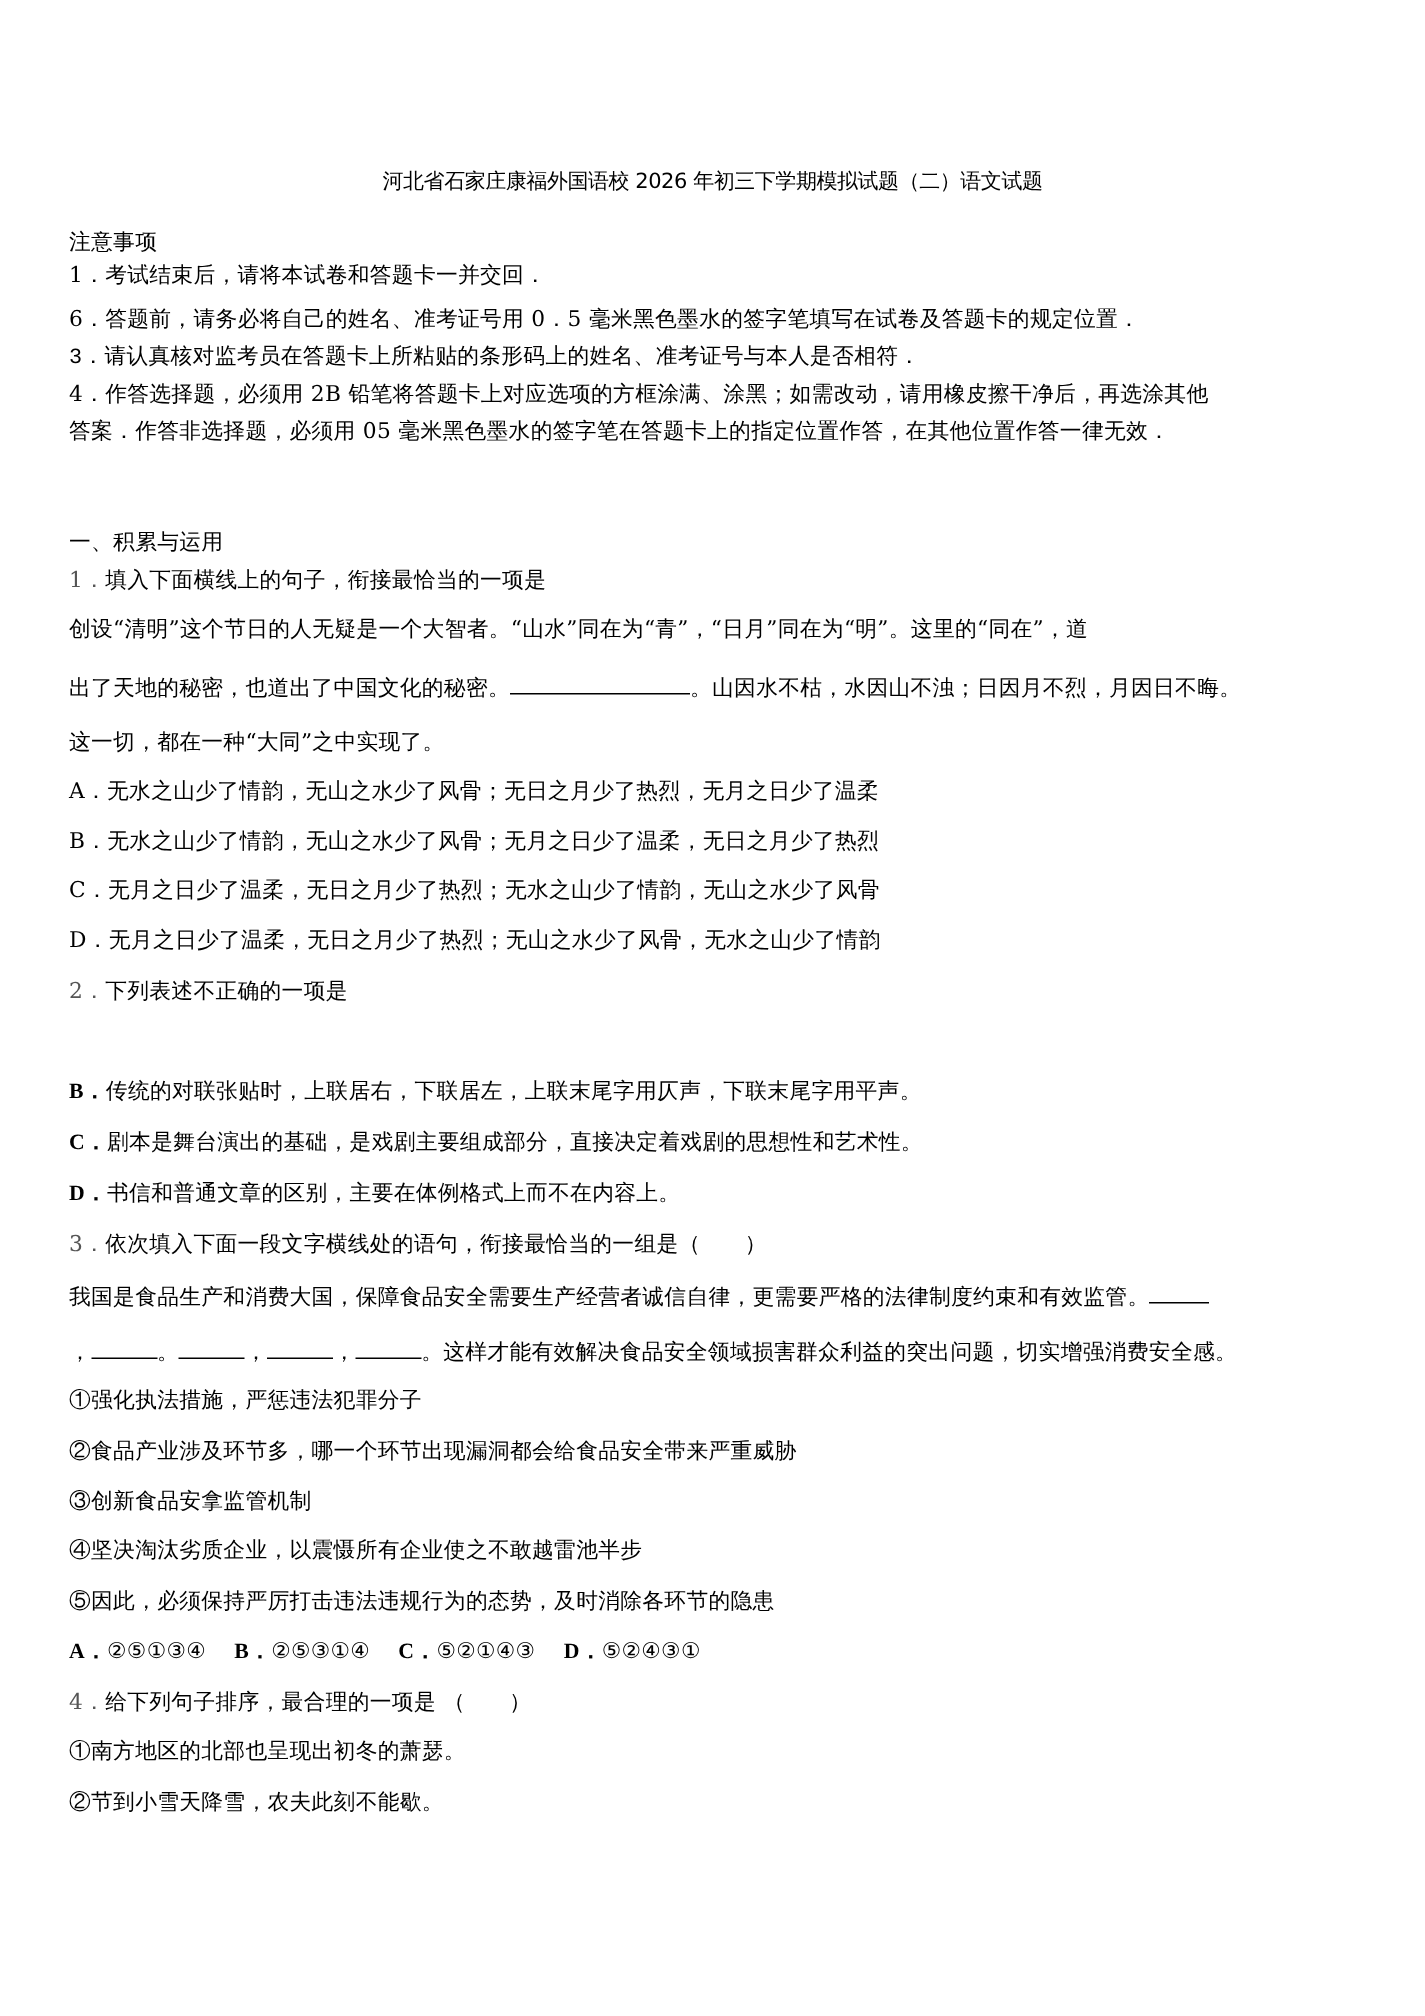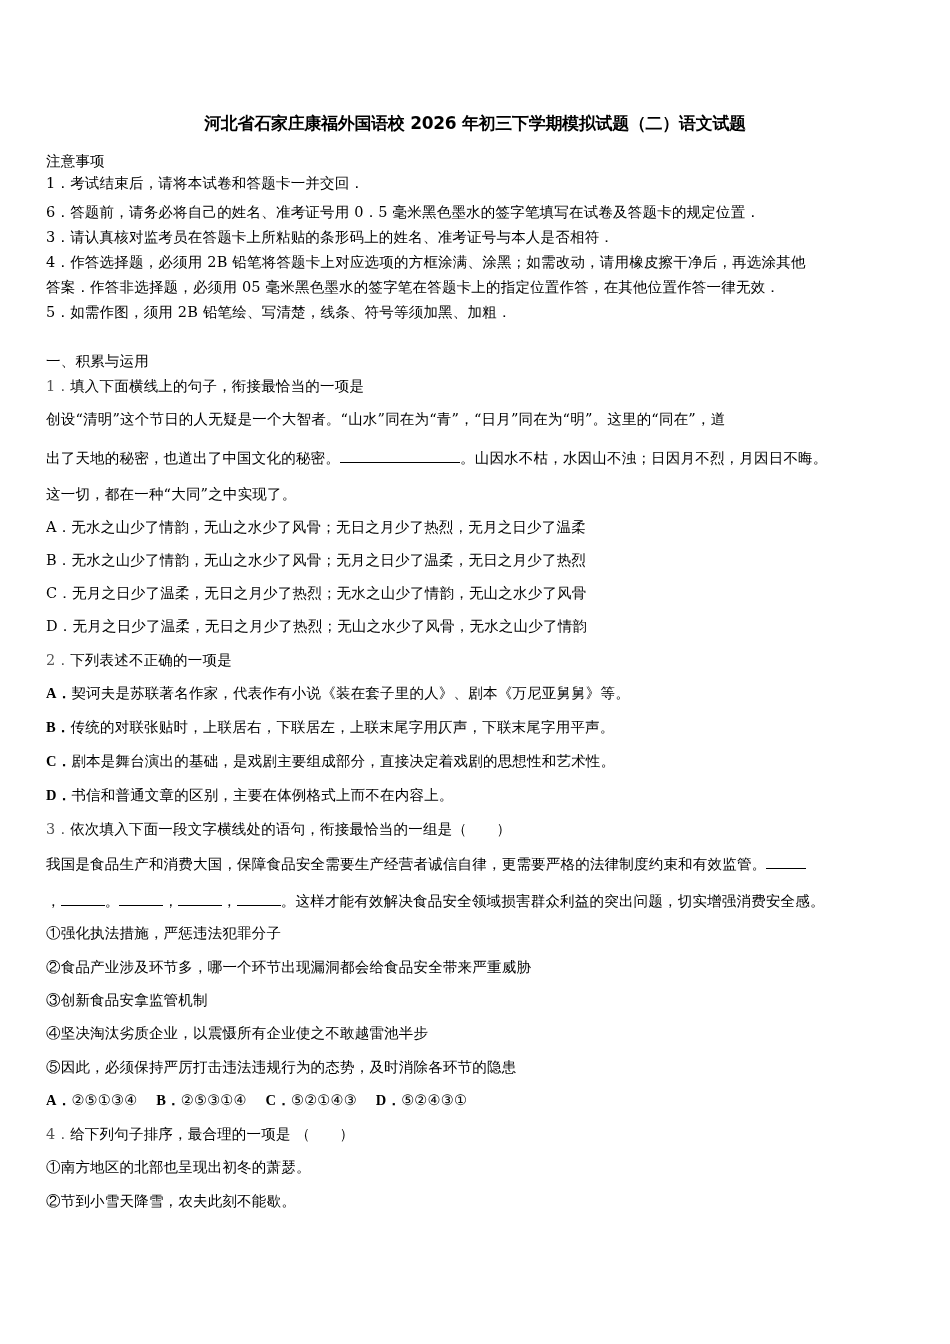--- a/index.html
+++ b/index.html
@@ -5,65 +5,61 @@
     html, body { margin: 0; padding: 0; background: #ffffff; }
     body {
       width: 950px; height: 1344px; position: relative; overflow: hidden;
       font-family: "DejaVu Serif", "Liberation Serif", serif;
       color: #000;
     }
     .page { position: absolute; left: 0; top: 0; width: 950px; height: 1344px; }
     .title {
       position: absolute; top: 112px; left: 0; width: 950px; text-align: center;
       font-family: "DejaVu Sans", "Liberation Sans", sans-serif;
-      font-weight: bold; font-size: 17px; letter-spacing: -0.3px;
+      font-weight: normal; font-size: 14px; letter-spacing: -0.3px;
     }
     .line {
       position: absolute; left: 46px; font-size: 14.5px; white-space: nowrap;
       letter-spacing: 0.2px;
     }
     .num { color: #555; }
     .bold-label { font-weight: bold; font-family: "Liberation Serif", serif; }
     .blank { display: inline-block; border-bottom: 1px solid #000; height: 14px; vertical-align: baseline; }
   </style>
 </head>
 <body>
 
 <div class="page">
 
   <div class="title">河北省石家庄康福外国语校 2026 年初三下学期模拟试题（二）语文试题</div>
 
   <div class="line" style="top:152px;">注意事项</div>
   <div class="line" style="top:174px;">1．考试结束后，请将本试卷和答题卡一并交回．</div>
   <div class="line" style="top:203px;">6．答题前，请务必将自己的姓名、准考证号用 0．5 毫米黑色墨水的签字笔填写在试卷及答题卡的规定位置．</div>
-  <div class="line" style="top:228px;">3．请认真核对监考员在答题卡上所粘贴的条形码上的姓名、准考证号与本人是否相符．</div>
+  <div class="line" style="top:228px;font-family:Liberation Mono, monospace;">3．请认真核对监考员在答题卡上所粘贴的条形码上的姓名、准考证号与本人是否相符．</div>
   <div class="line" style="top:253px;">4．作答选择题，必须用 2B 铅笔将答题卡上对应选项的方框涂满、涂黑；如需改动，请用橡皮擦干净后，再选涂其他</div>
   <div class="line" style="top:278px;">答案．作答非选择题，必须用 05 毫米黑色墨水的签字笔在答题卡上的指定位置作答，在其他位置作答一律无效．</div>
-  <div class="line" style="top:303px;">5．如需作图，须用 2B 铅笔绘、写清楚，线条、符号等须加黑、加粗．</div>
 
   <div class="line" style="top:352px;">一、积累与运用</div>
 
   <div class="line" style="top:377px;">
     <span class="num">1．</span><span>填入下面横线上的句子，衔接最恰当的一项是</span>
   </div>
   <div class="line" style="top:448px;">
     <span>出了天地的秘密，也道出了中国文化的秘密。</span><span class="blank" style="width:120px;"></span><span>。山因水不枯，水因山不浊；日因月不烈，月因日不晦。</span>
   </div>
   <div class="line" style="top:410px;">创设“清明”这个节日的人无疑是一个大智者。“山水”同在为“青”，“日月”同在为“明”。这里的“同在”，道</div>
   <div class="line" style="top:485px;">这一切，都在一种“大同”之中实现了。</div>
   <div class="line" style="top:518px;">A．无水之山少了情韵，无山之水少了风骨；无日之月少了热烈，无月之日少了温柔</div>
   <div class="line" style="top:551px;">B．无水之山少了情韵，无山之水少了风骨；无月之日少了温柔，无日之月少了热烈</div>
   <div class="line" style="top:584px;">C．无月之日少了温柔，无日之月少了热烈；无水之山少了情韵，无山之水少了风骨</div>
   <div class="line" style="top:617px;">D．无月之日少了温柔，无日之月少了热烈；无山之水少了风骨，无水之山少了情韵</div>
 
   <div class="line" style="top:651px;">
     <span class="num">2．</span><span>下列表述不正确的一项是</span>
-  </div>
-  <div class="line" style="top:684px;">
-    <span class="bold-label">A．</span><span>契诃夫是苏联著名作家，代表作有小说《装在套子里的人》、剧本《万尼亚舅舅》等。</span>
   </div>
   <div class="line" style="top:718px;">
     <span class="bold-label">B．</span><span>传统的对联张贴时，上联居右，下联居左，上联末尾字用仄声，下联末尾字用平声。</span>
   </div>
   <div class="line" style="top:752px;">
     <span class="bold-label">C．</span><span>剧本是舞台演出的基础，是戏剧主要组成部分，直接决定着戏剧的思想性和艺术性。</span>
   </div>
   <div class="line" style="top:786px;">
     <span class="bold-label">D．</span><span>书信和普通文章的区别，主要在体例格式上而不在内容上。</span>
   </div>

